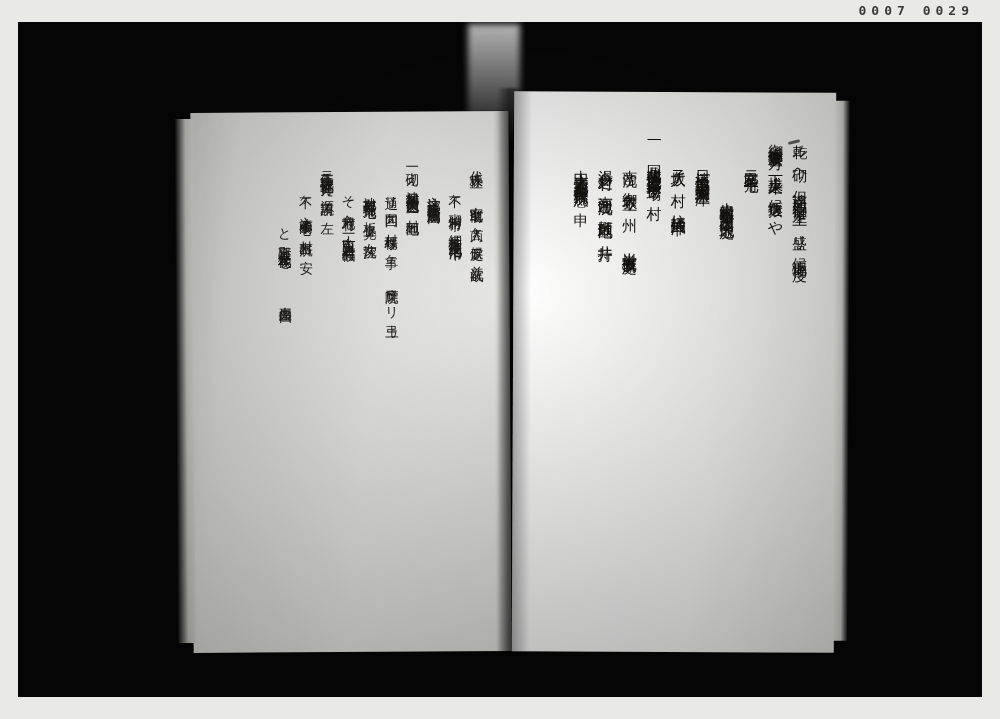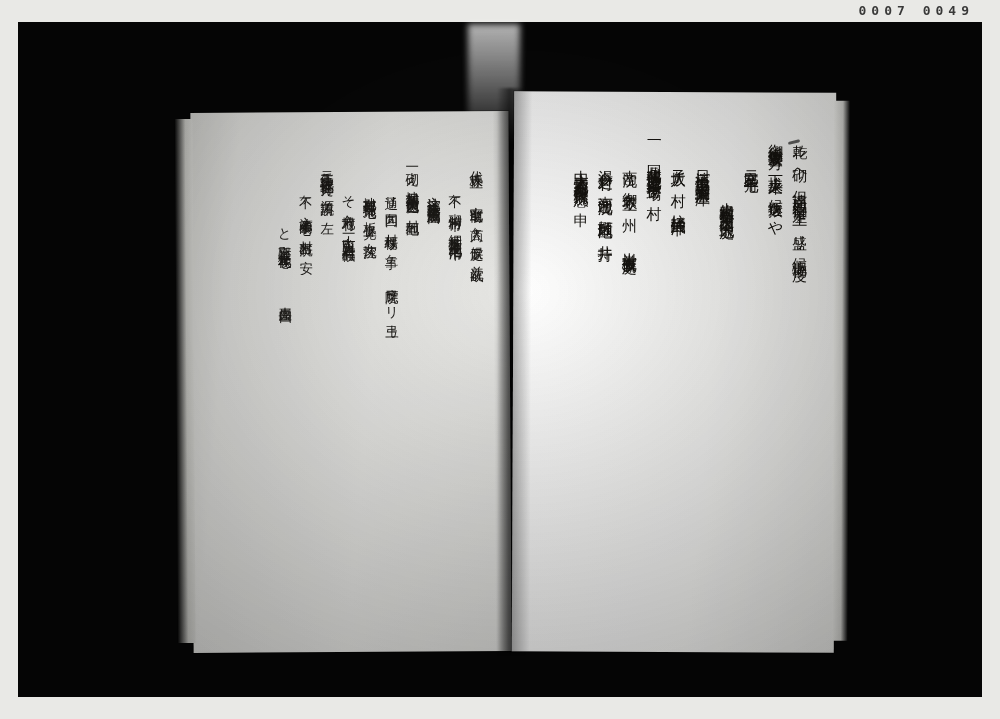--- a/index.html
+++ b/index.html
@@ -203,21 +203,21 @@
 </head>
 <body>
 
 <div id="frame">
 
   <div class="film-border top"></div>
   <div class="film-border bottom"></div>
   <div class="film-border left"></div>
   <div class="film-border right"></div>
 
-  <div id="frame-number">0007 0049</div>
+  <div id="frame-number">0007 0029</div>
 
   <div id="field">
 
     <div id="book">
 
       <div id="flare"></div>
 
       <div class="page" id="page-left">
         <div class="text-block" id="text-left">
           <span class="col">ゟ代夫株立ゟ　　室七前取ツ商人ヶ候處ヲ差沈畝</span>

